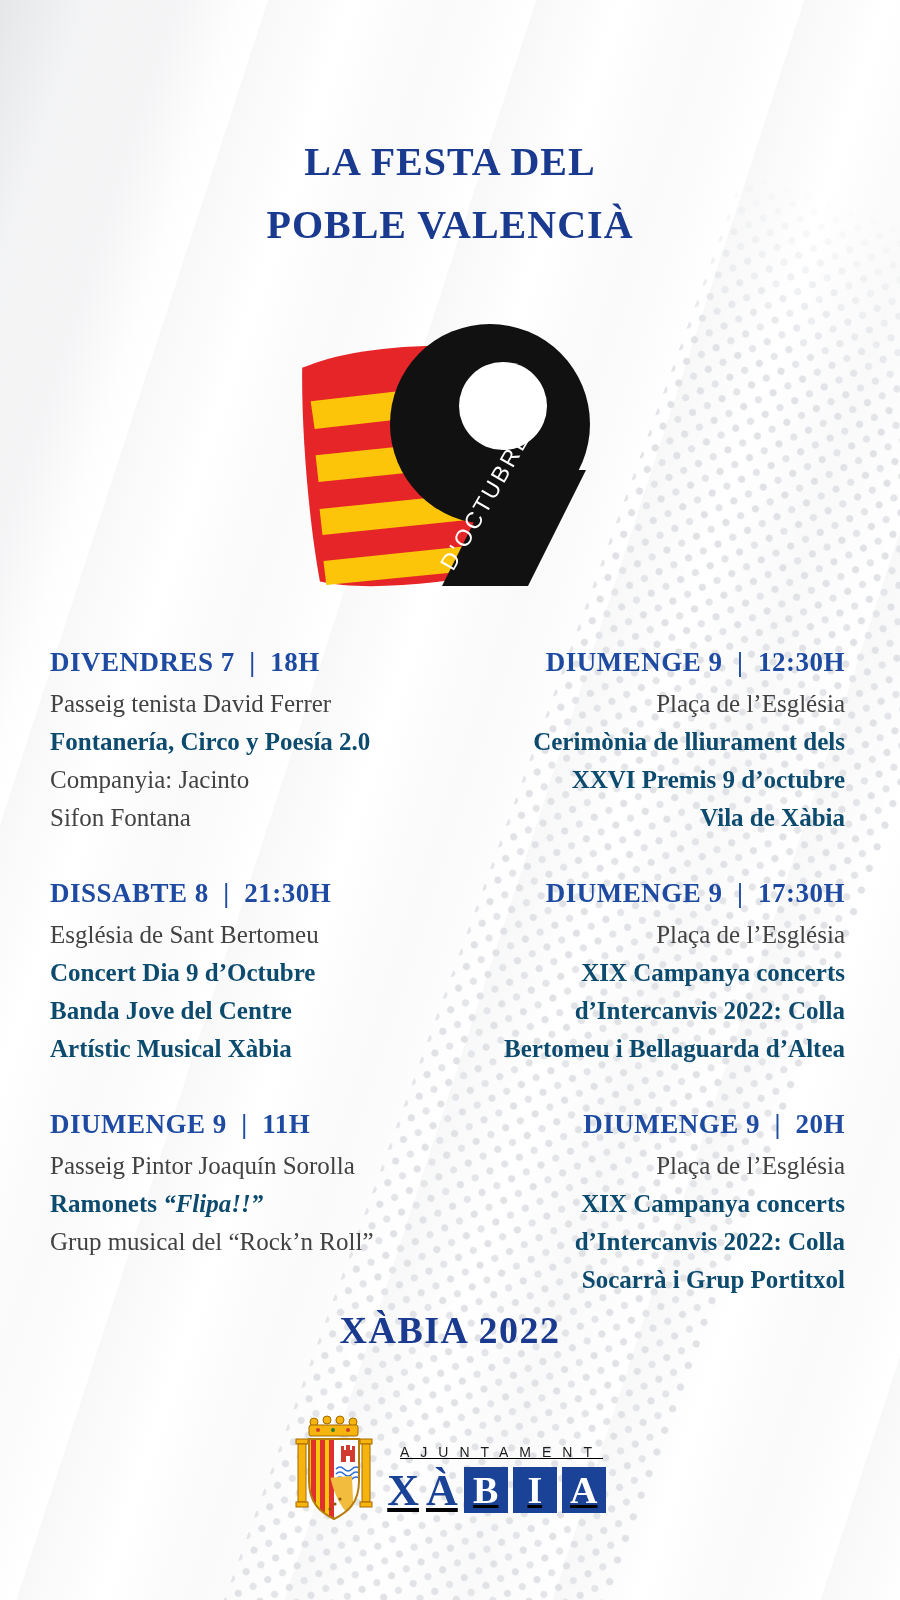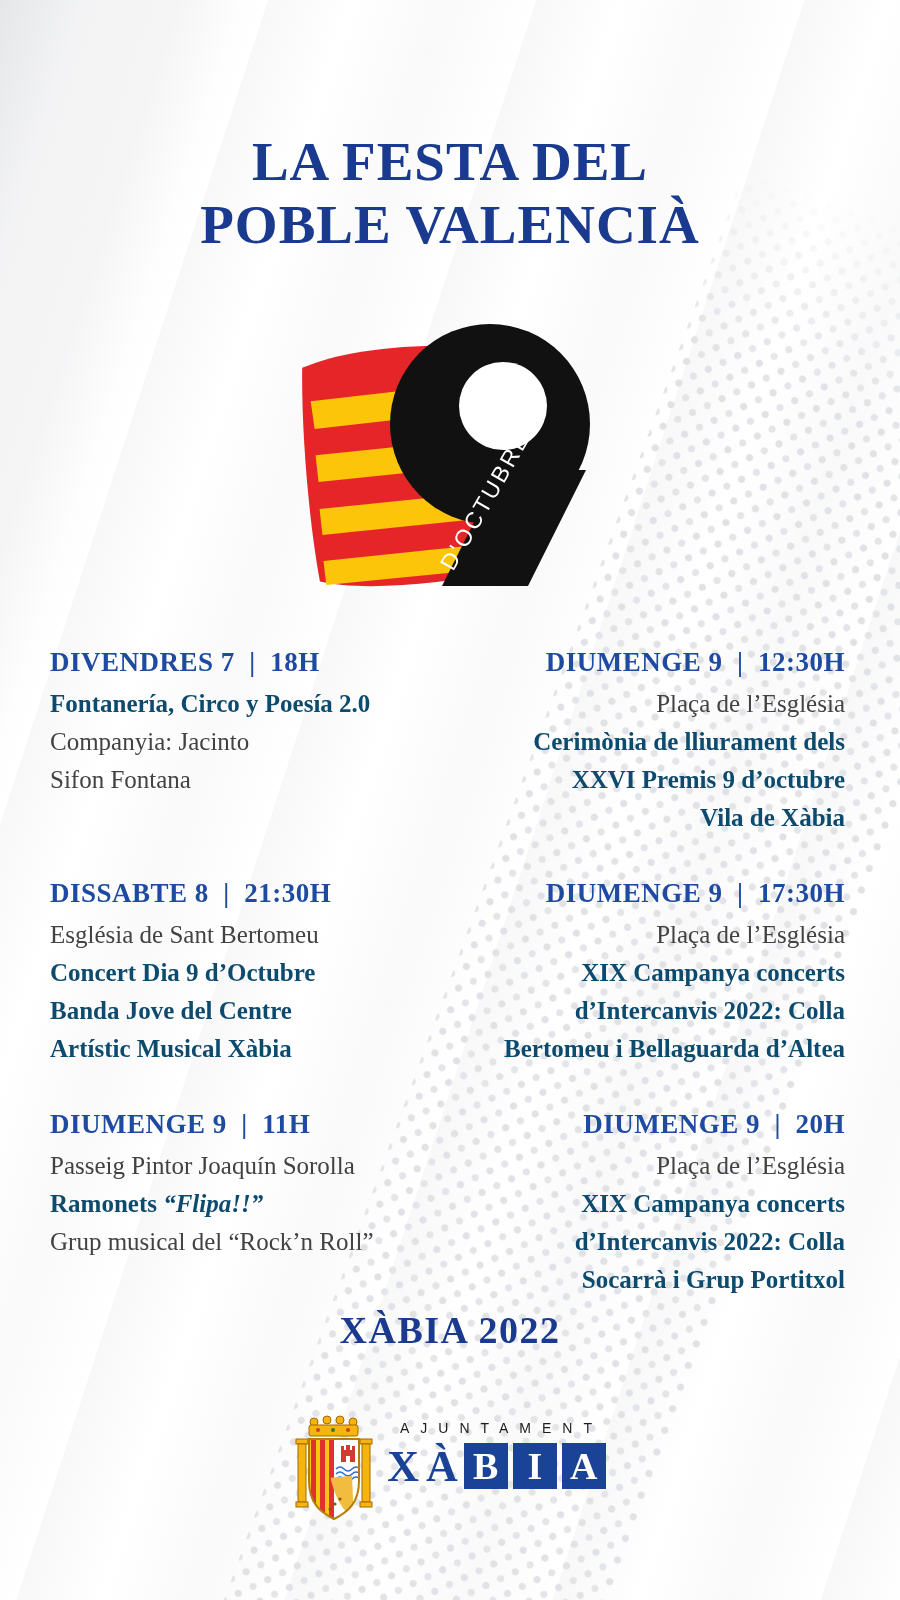--- a/index.html
+++ b/index.html
@@ -25,21 +25,21 @@
       radial-gradient(circle, #e3e5e9 3.2px, rgba(255,255,255,0) 4px);
     background-size:23px 23px;
     background-position:0 0, 11.5px 11.5px;
     -webkit-mask-image:linear-gradient(to bottom, transparent 0px, transparent 240px, #000 430px, #000 100%);
     mask-image:linear-gradient(to bottom, transparent 0px, transparent 240px, #000 430px, #000 100%);
   }
   .content{position:absolute; inset:0; z-index:2;}
 
   .title{
     position:absolute; top:130px; left:0; right:0; text-align:center;
-    color:#1a3a8f; font-weight:bold; font-size:55px; line-height:63px; letter-spacing:1px;
+    color:#1a3a8f; font-weight:bold; font-size:40px; line-height:63px; letter-spacing:1px;
   }
 
   .logo-wrap{position:absolute; left:288px; top:320px; width:334px; height:290px;}
 
   .events{
     position:absolute; left:50px; right:55px; top:642px;
     display:grid; grid-template-columns:1fr 1fr; column-gap:30px; row-gap:36px;gap:36px;
   }
   .event{min-height:195px;}
   .ev-right{text-align:right;}
@@ -54,21 +54,21 @@
 
   .year{
     position:absolute; top:1308px; left:0; right:0; text-align:center;
     font-size:38px; font-weight:bold; color:#1a3a8f; letter-spacing:1.5px;
   }
 
   .footer{
     position:absolute; top:1412px; left:0; right:0;
     display:flex; justify-content:center; align-items:flex-start; gap:12px;
   }
-  .org{display:flex; flex-direction:column; align-items:center; margin-top:8px;}
+  .org{display:flex; flex-direction:column; align-items:center; margin-top:32px;text-decoration:underline;}
   .org-top{
     font-family:"Liberation Sans", sans-serif; font-size:14px; font-weight:500;
     color:#1c1c1c; letter-spacing:11px; margin-bottom:7px; padding-left:11px;
   }
   .org-tiles{display:flex; gap:5px; align-items:center;}
   .tile{
     width:44px; height:46px; background:#1a4397; color:#ffffff;
     display:flex; align-items:center; justify-content:center;
     font-size:38px; font-weight:bold; font-family:"Liberation Serif", serif;
   }
@@ -107,20 +107,21 @@
           <circle cx="215" cy="86" r="44" fill="#ffffff"></circle>
         </g>
         <text transform="translate(165,252) rotate(-60)" font-family="Liberation Sans, sans-serif" font-size="23" letter-spacing="2.5" fill="#ffffff">D'OCTUBRE</text>
       </svg>
     </div>
 
     <div class="events">
 
       <div class="event">
         <div class="event-header">DIVENDRES 7  |  18H</div>
+        <div class="event-line muted">Passeig tenista David Ferrer</div>
         <div class="event-line strong">Fontanería, Circo y Poesía 2.0</div>
         <div class="event-line muted">Companyia: Jacinto</div>
         <div class="event-line muted">Sifon Fontana</div>
       </div>
 
       <div class="event ev-right">
         <div class="event-header">DIUMENGE 9  |  12:30H</div>
         <div class="event-line muted">Plaça de l’Església</div>
         <div class="event-line strong">Cerimònia de lliurament dels</div>
         <div class="event-line strong">XXVI Premis 9 d’octubre</div>

